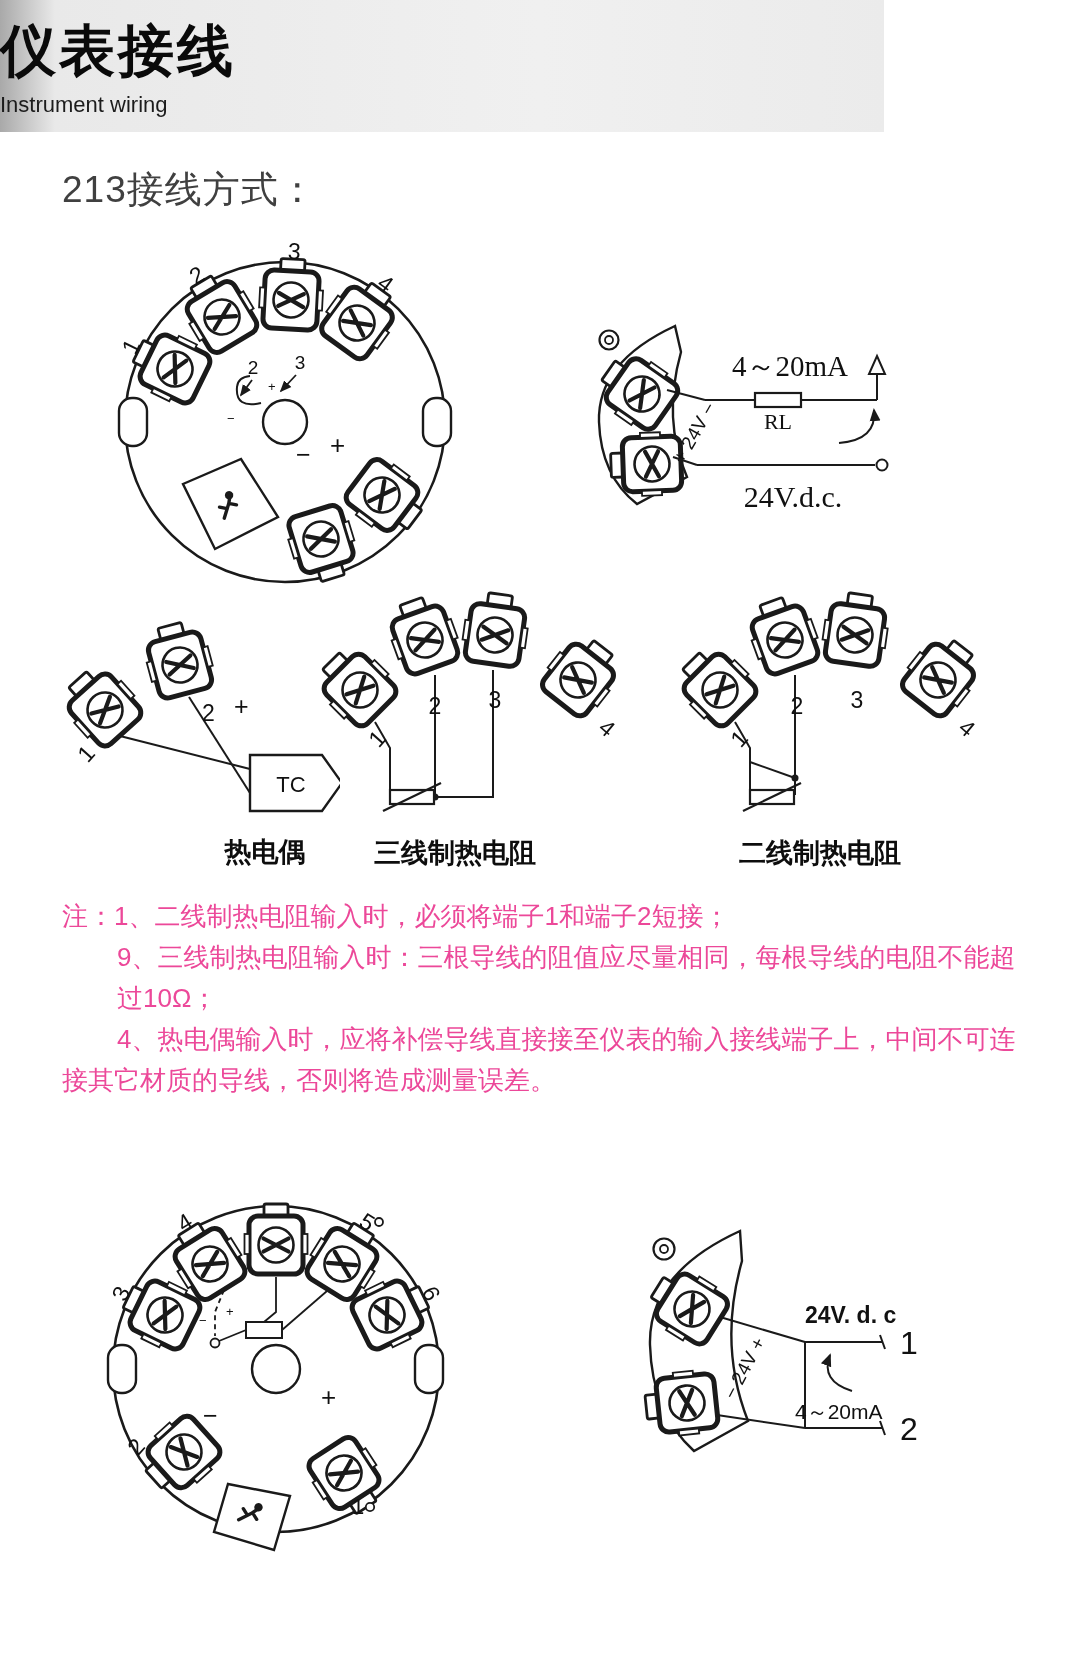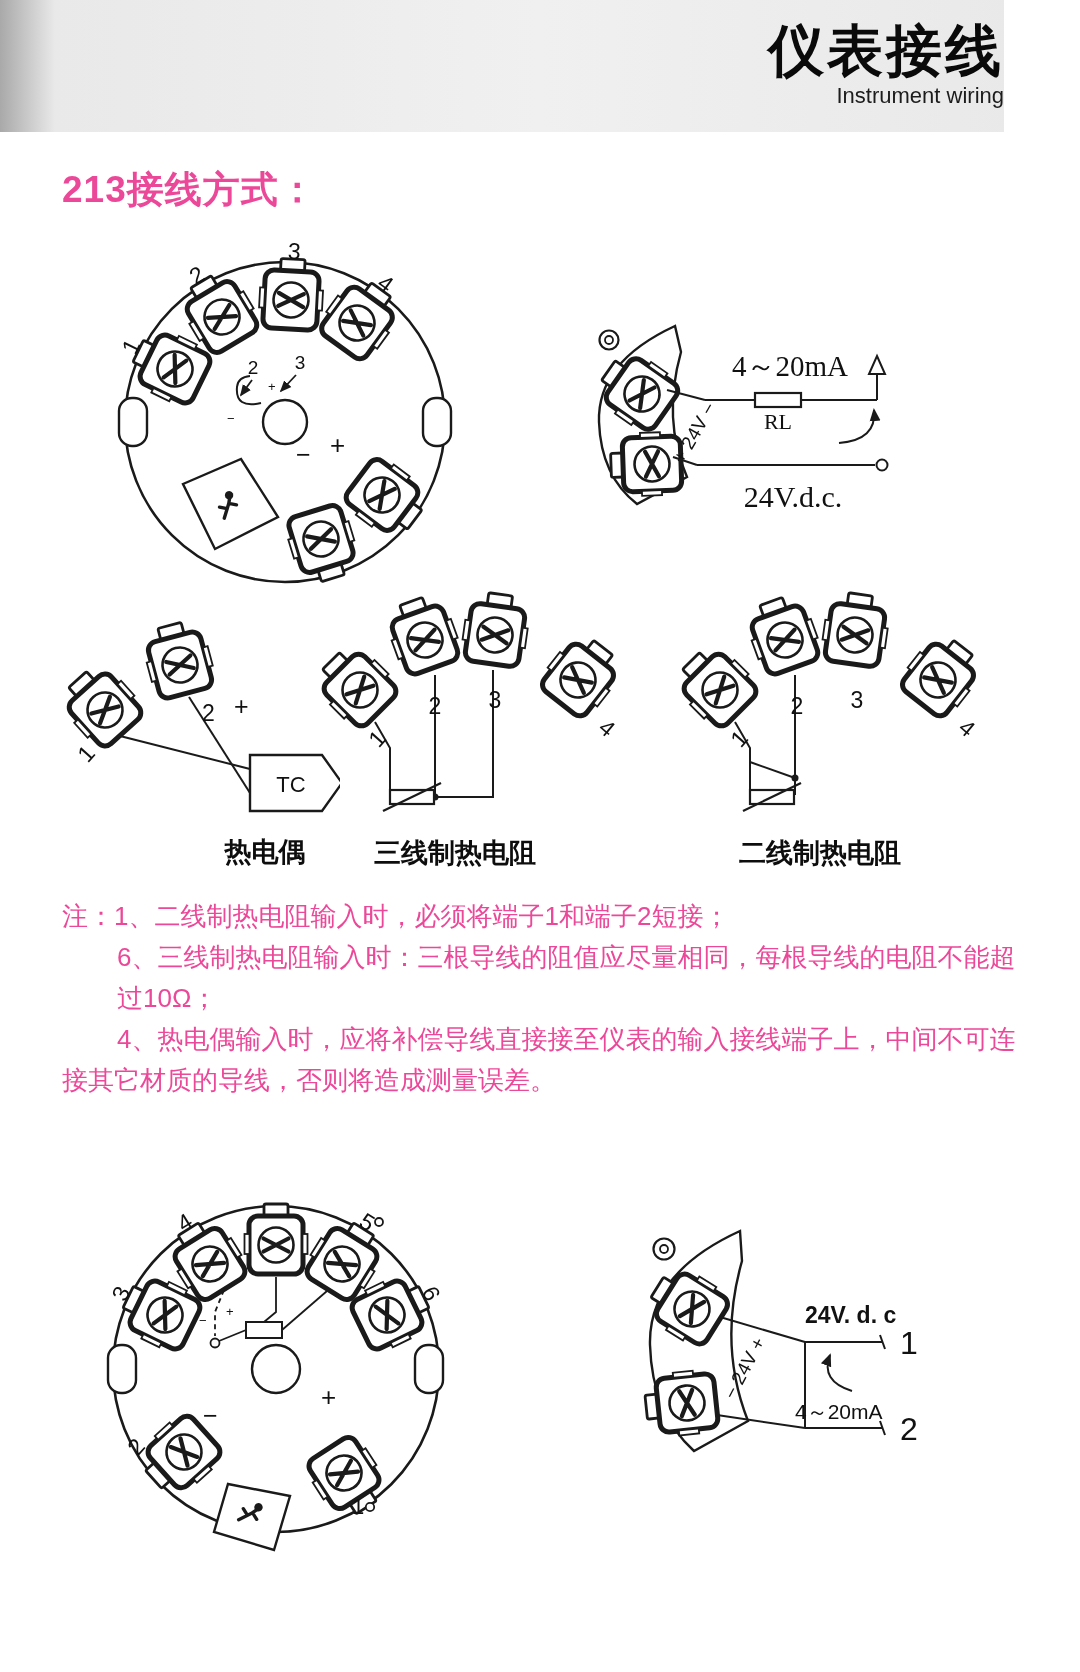--- a/index.html
+++ b/index.html
@@ -1,23 +1,23 @@
 <!DOCTYPE html>
 <html><head>
 <meta charset="utf-8">
 <style>
   *{margin:0;padding:0;box-sizing:border-box}
   html,body{background:#fff}
   .page{position:relative;width:1080px;height:1672px;background:#fff;overflow:hidden;
         font-family:"Liberation Sans",sans-serif;color:#111}
-  .band{position:absolute;left:0;top:0;width:1004px;height:132px;text-align:right;padding-top:22px;
+  .band{position:absolute;left:0;top:0;width:884px;height:132px;text-align:left;padding-top:22px;
         background:linear-gradient(90deg,#a9a9a9 0px,#e9e9e9 55px,#f0f0f0 540px,#e9e9e9 1025px,#a9a9a9 1080px)}
   .band h1{font-size:56px;font-weight:700;letter-spacing:3px;color:#0a0a0a;line-height:1.05}
-  .band .sub{font-size:22px;color:#1c1c1c;margin-top:2px}
-  .sec{position:absolute;font-size:37px;font-weight:700;color:#ec4899;letter-spacing:1px}
+  .band .sub{font-size:22px;color:#1c1c1c;margin-top:11px}
+  .sec{position:absolute;font-size:37px;font-weight:400;color:#404040;letter-spacing:1px}
   .svgbox{position:absolute}
   .notes{position:absolute;left:62px;top:896px;width:960px;font-size:26px;line-height:41px;color:#ec4899}
   .notes .ind{padding-left:55px}
   .notes .hang{text-indent:55px;padding-left:0}
   svg text{font-family:"Liberation Sans",sans-serif;fill:#111}
   svg text.serif{font-family:"Liberation Serif",serif}
   .cap{font-size:27px;font-weight:600;fill:#0d0d0d}
 </style>
 </head>
 <body>
@@ -149,21 +149,21 @@
     <text x="142" y="124" font-size="23" text-anchor="middle">2</text>
     <text x="202" y="118" font-size="23" text-anchor="middle">3</text>
     <text transform="translate(307,144) rotate(40)" font-size="23" text-anchor="middle">4</text>
     <rect x="95" y="200" width="44" height="14" fill="#fff" stroke="#1a1a1a" stroke-width="2.2"></rect>
     <line x1="88" y1="221" x2="146" y2="193" stroke="#1a1a1a" stroke-width="2.2"></line>
     <text x="165" y="272" text-anchor="middle" class="cap">二线制热电阻</text>
   </svg>
 
   <div class="notes">
     <div>注：1、二线制热电阻输入时，必须将端子1和端子2短接；</div>
-    <div class="ind">6、三线制热电阻输入时：三根导线的阻值应尽量相同，每根导线的电阻不能超过10Ω；</div>
+    <div class="ind">9、三线制热电阻输入时：三根导线的阻值应尽量相同，每根导线的电阻不能超过10Ω；</div>
     <div class="hang">4、热电偶输入时，应将补偿导线直接接至仪表的输入接线端子上，中间不可连接其它材质的导线，否则将造成测量误差。</div>
   </div>
 
 
   <svg class="svgbox" style="left:78px;top:1162px" width="395" height="405" viewBox="0 0 395 405">
     <circle cx="198" cy="207" r="163" fill="#fff" stroke="#1a1a1a" stroke-width="2.6"></circle>
     <rect x="30" y="183" width="28" height="48" rx="13" fill="#fff" stroke="#1a1a1a" stroke-width="2.4"></rect>
     <rect x="337" y="183" width="28" height="48" rx="13" fill="#fff" stroke="#1a1a1a" stroke-width="2.4"></rect>
     <circle cx="198" cy="207" r="24" fill="#fff" stroke="#1a1a1a" stroke-width="2.4"></circle>
     <polygon points="150,322 212,334 196,388 136,370" fill="#fff" stroke="#1a1a1a" stroke-width="2.4"></polygon>

